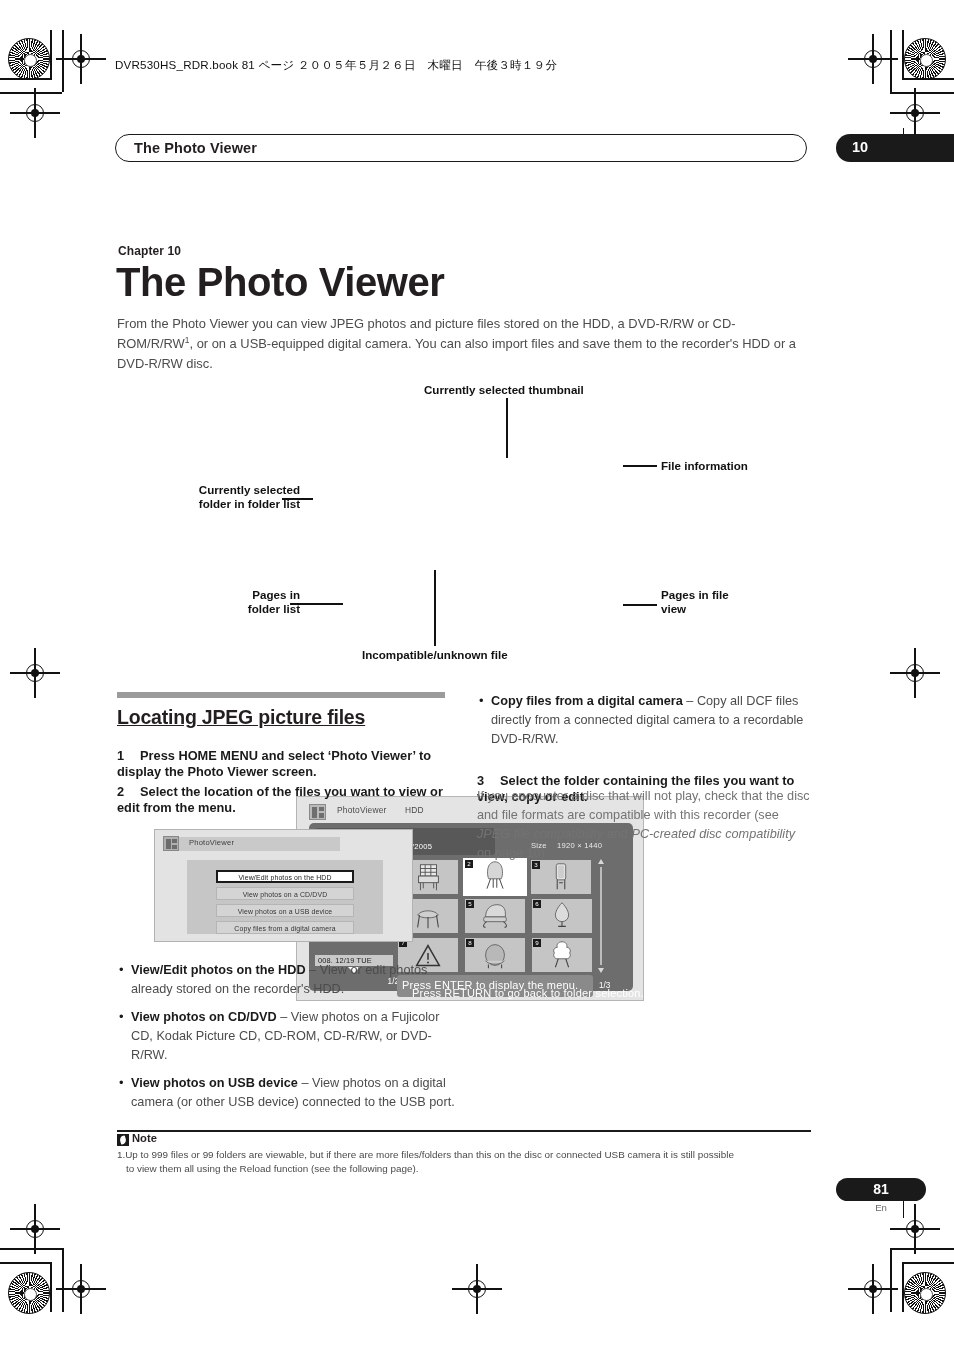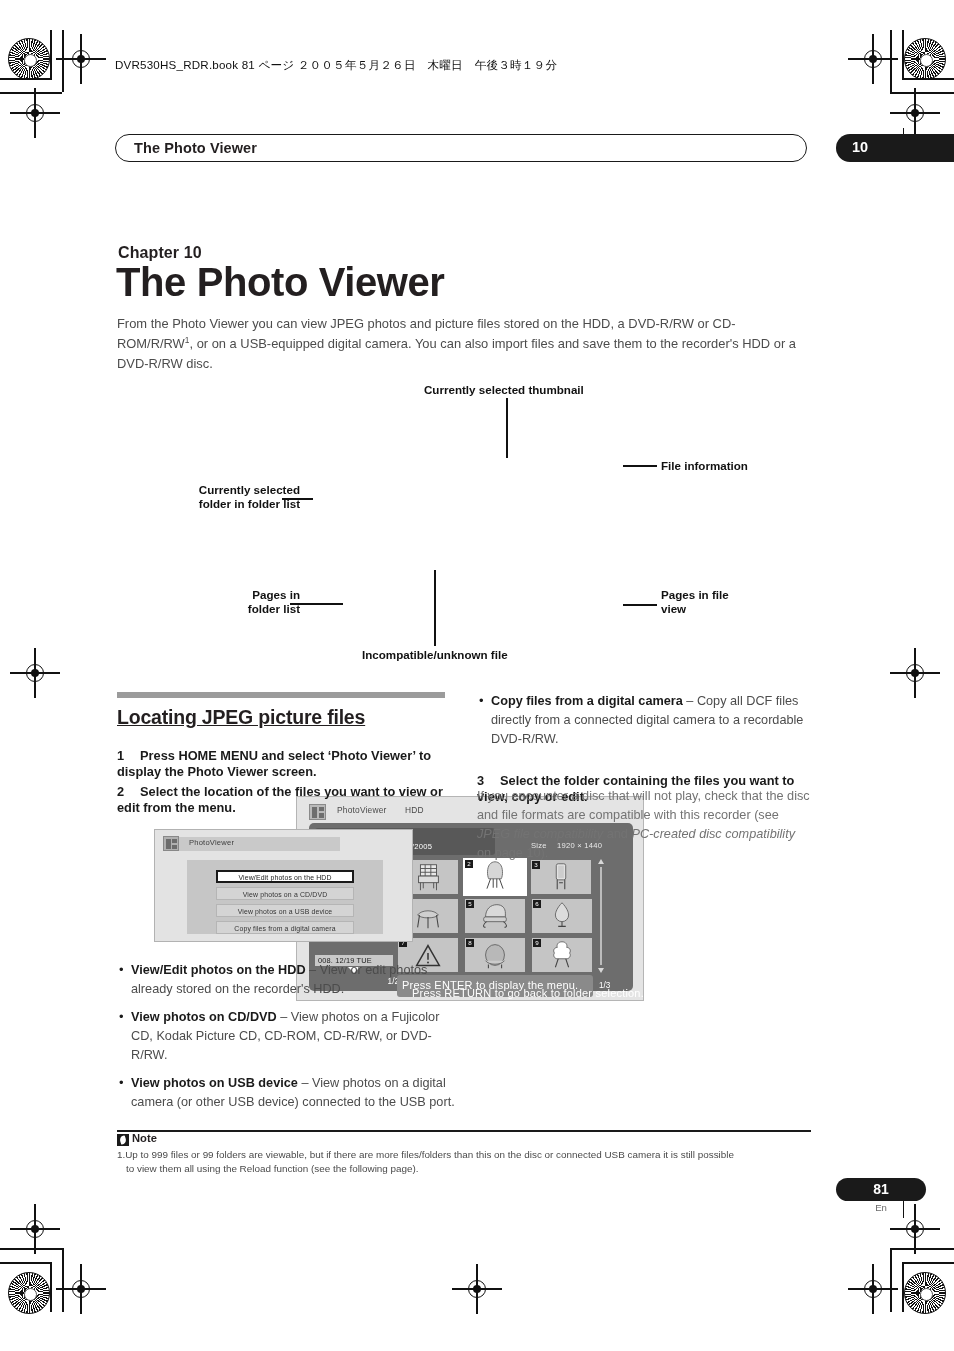--- a/index.html
+++ b/index.html
@@ -36,21 +36,21 @@
   .header-band .ht { position:absolute; left:18px; top:5px; font-size:14.5px; font-weight:bold;
     letter-spacing:.1px; }
   .chapter-tab { position:absolute; left:836px; top:134px; width:118px; height:28px;
     background:#1a1a1a; border-radius:14px 0 0 14px; }
   .chapter-tab .ct { position:absolute; left:16px; top:5px; color:#fff; font-size:14.5px; font-weight:bold; }
 
   .book-line { position:absolute; left:115px; top:58px; font-size:11.6px; color:#111;
     letter-spacing:.2px; white-space:nowrap; }
 
   
-  .chapter-label { position:absolute; left:118px; top:244px; font-size:16px; font-weight:bold; letter-spacing:.1px;}
+  .chapter-label { position:absolute; left:118px; top:244px; font-size:12px; font-weight:bold; letter-spacing:.1px;}
   .chapter-title { position:absolute; left:116px; top:262px; font-size:40px; font-weight:bold;
     letter-spacing:-.4px; line-height:1; }
 
   .intro { position:absolute; left:117px; top:314px; width:694px;
     font-size:12.9px; line-height:1.52; color:#4c4c4c; }
   .intro sup { font-size:8.4px; vertical-align: super; }
 
   
   .fig { position:absolute; left:0; top:380px; width:954px; height:290px; }
 

